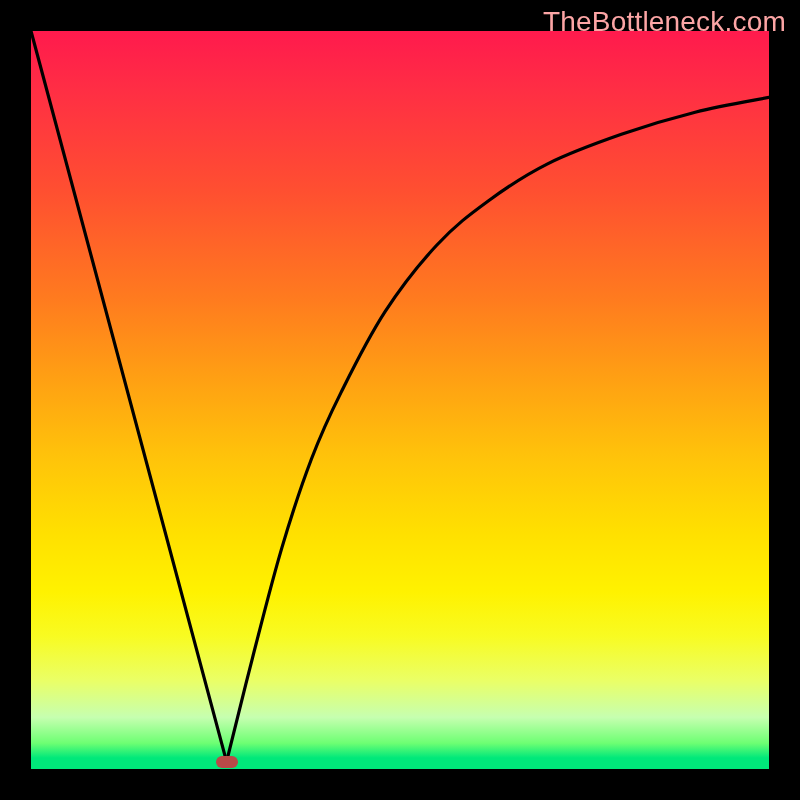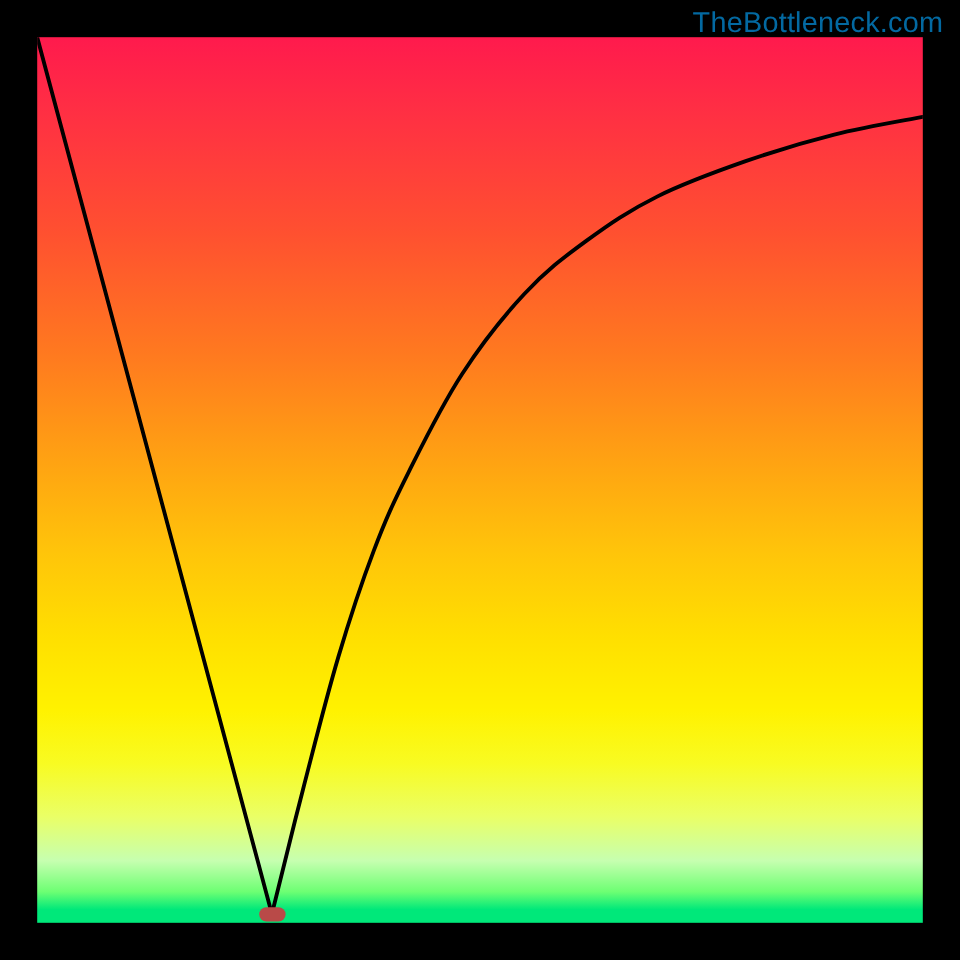--- a/index.html
+++ b/index.html
@@ -54,23 +54,23 @@
     width: 22px;
     height: 12px;
     background: #b94a48;
     border-radius: 6px / 6px;
     transform: translate(-50%, -50%);
   }
   .watermark {
     position: absolute;
     top: 6px;
     right: 14px;
-    font-size: 24px;
+    font-size: 28px;
     font-weight: 500;
-    color: #0369a1;
+    color: #fca5a5;
     letter-spacing: 0.2px;
     user-select: none;
   }
 </style>
 </head>
 <body>
 
 <div class="outer">
   <div class="plot">
     <svg class="curves" viewBox="0 0 738 738" preserveAspectRatio="none">

